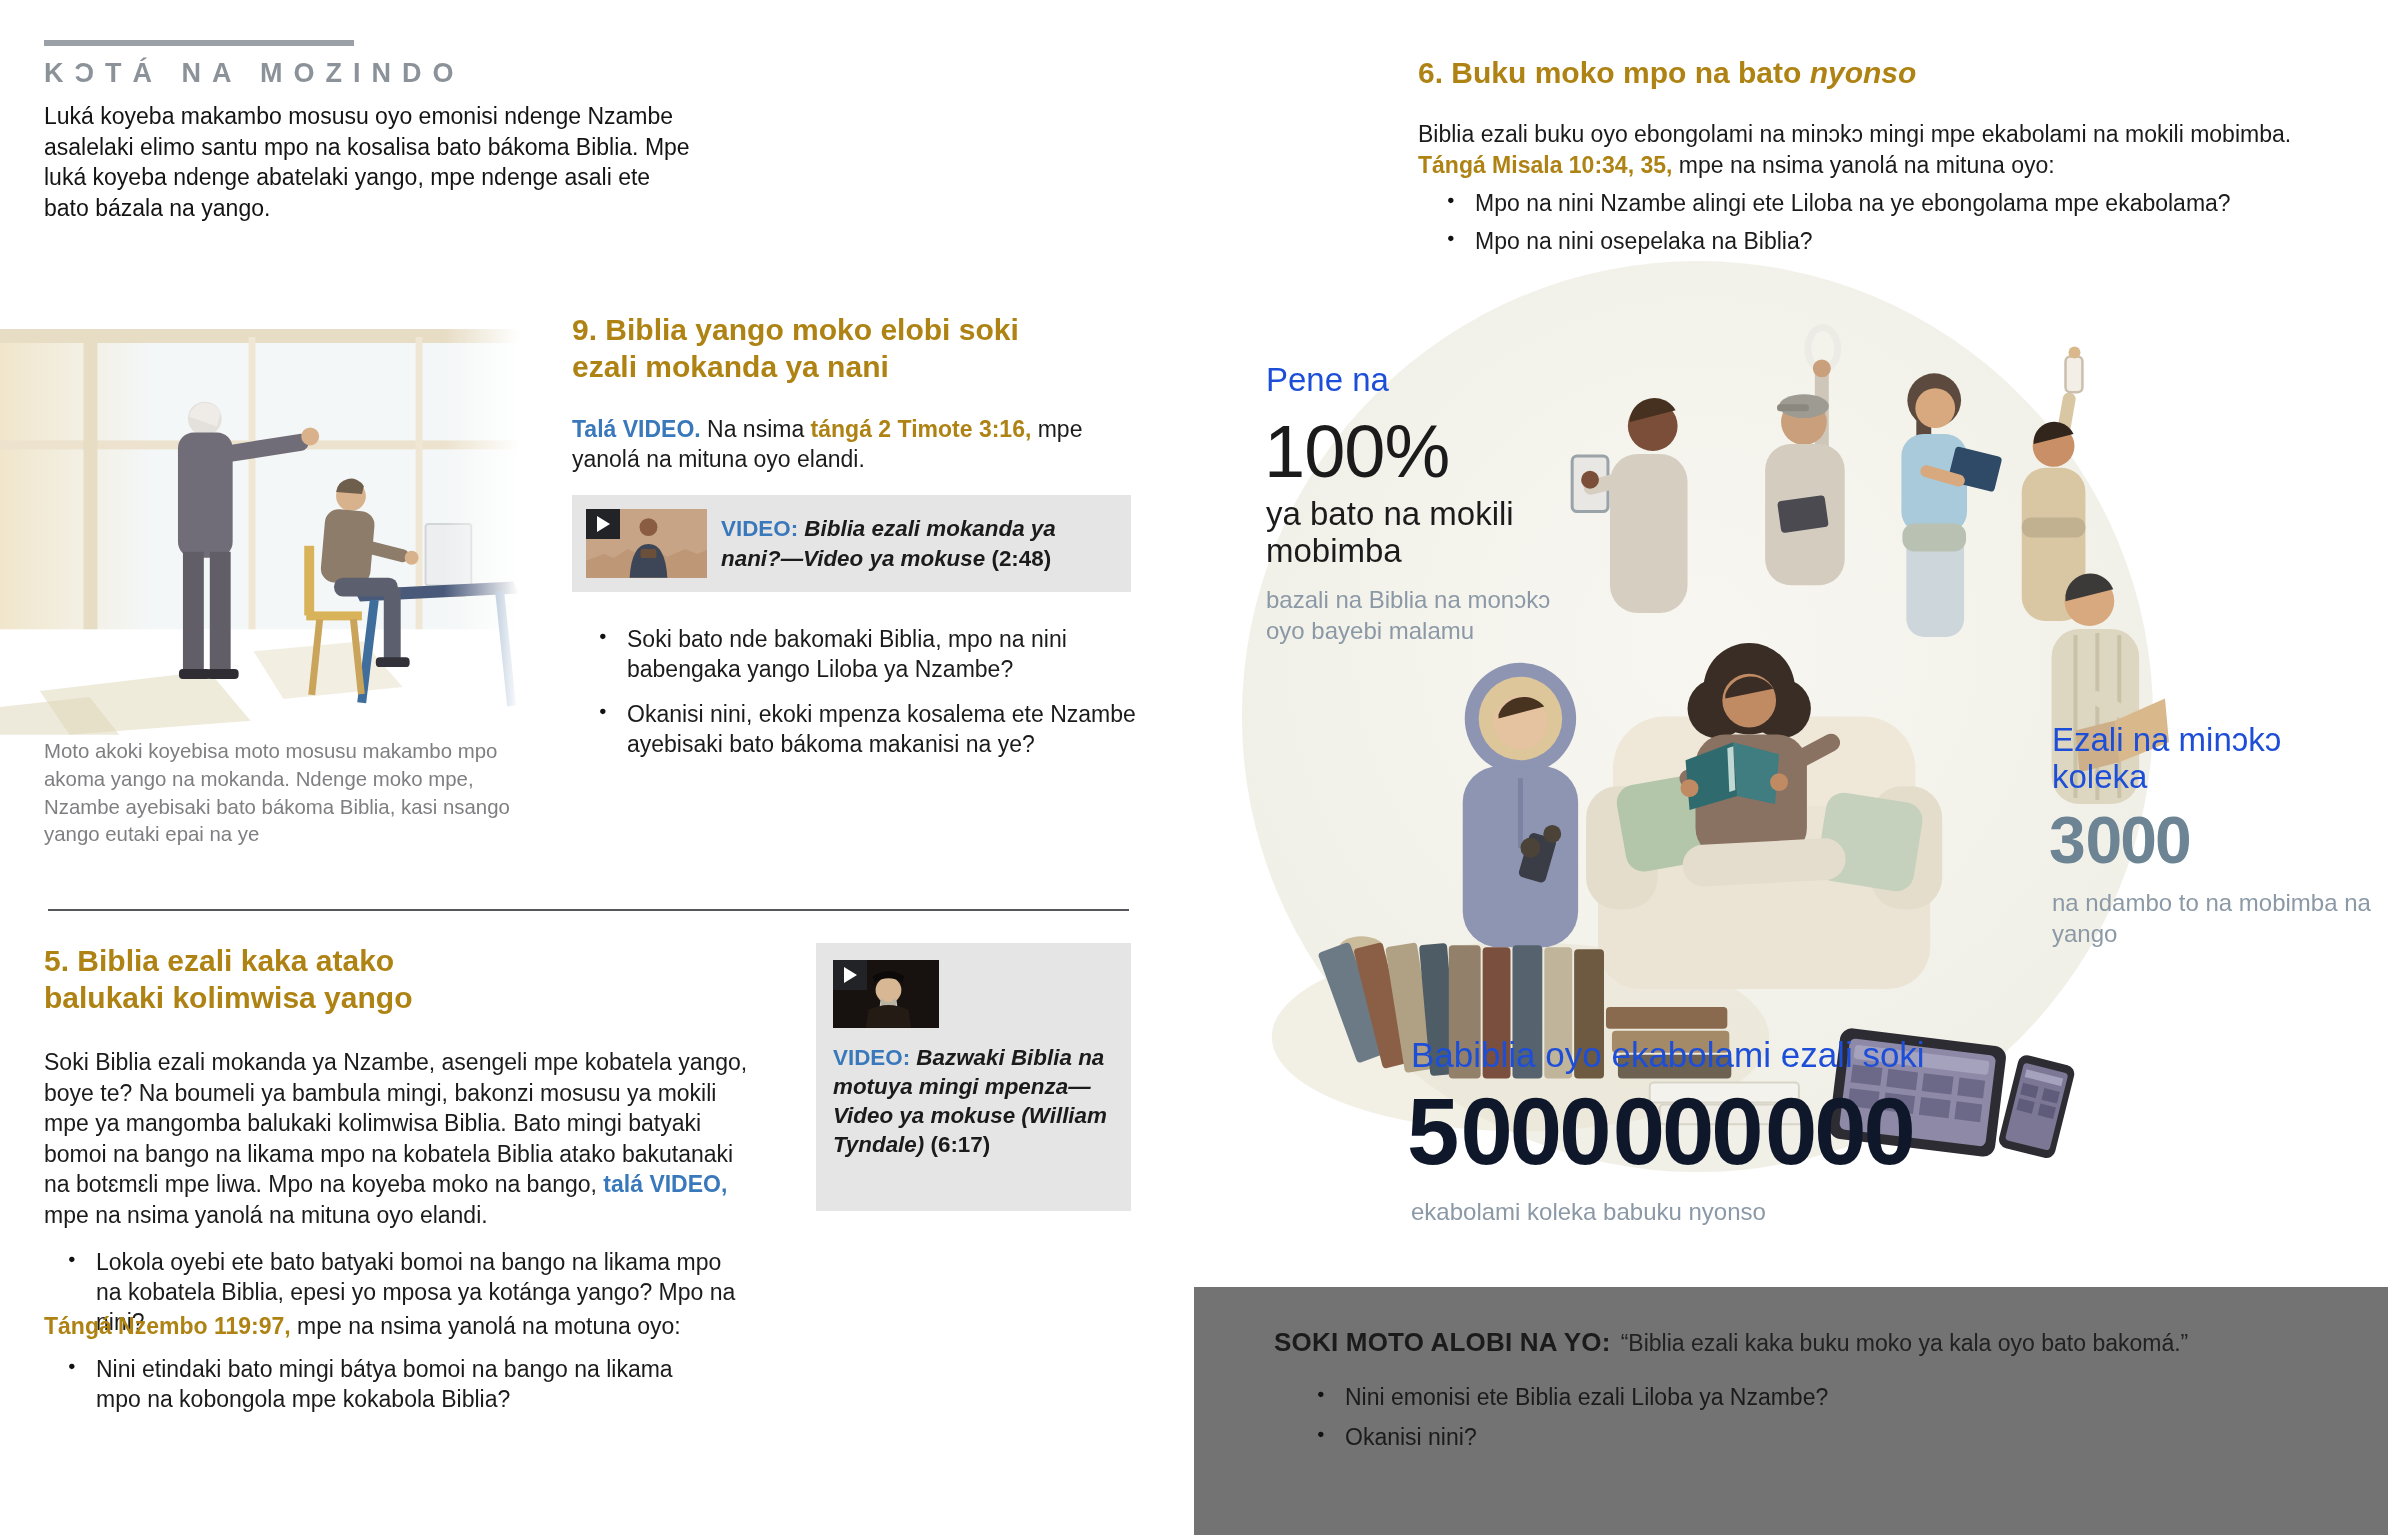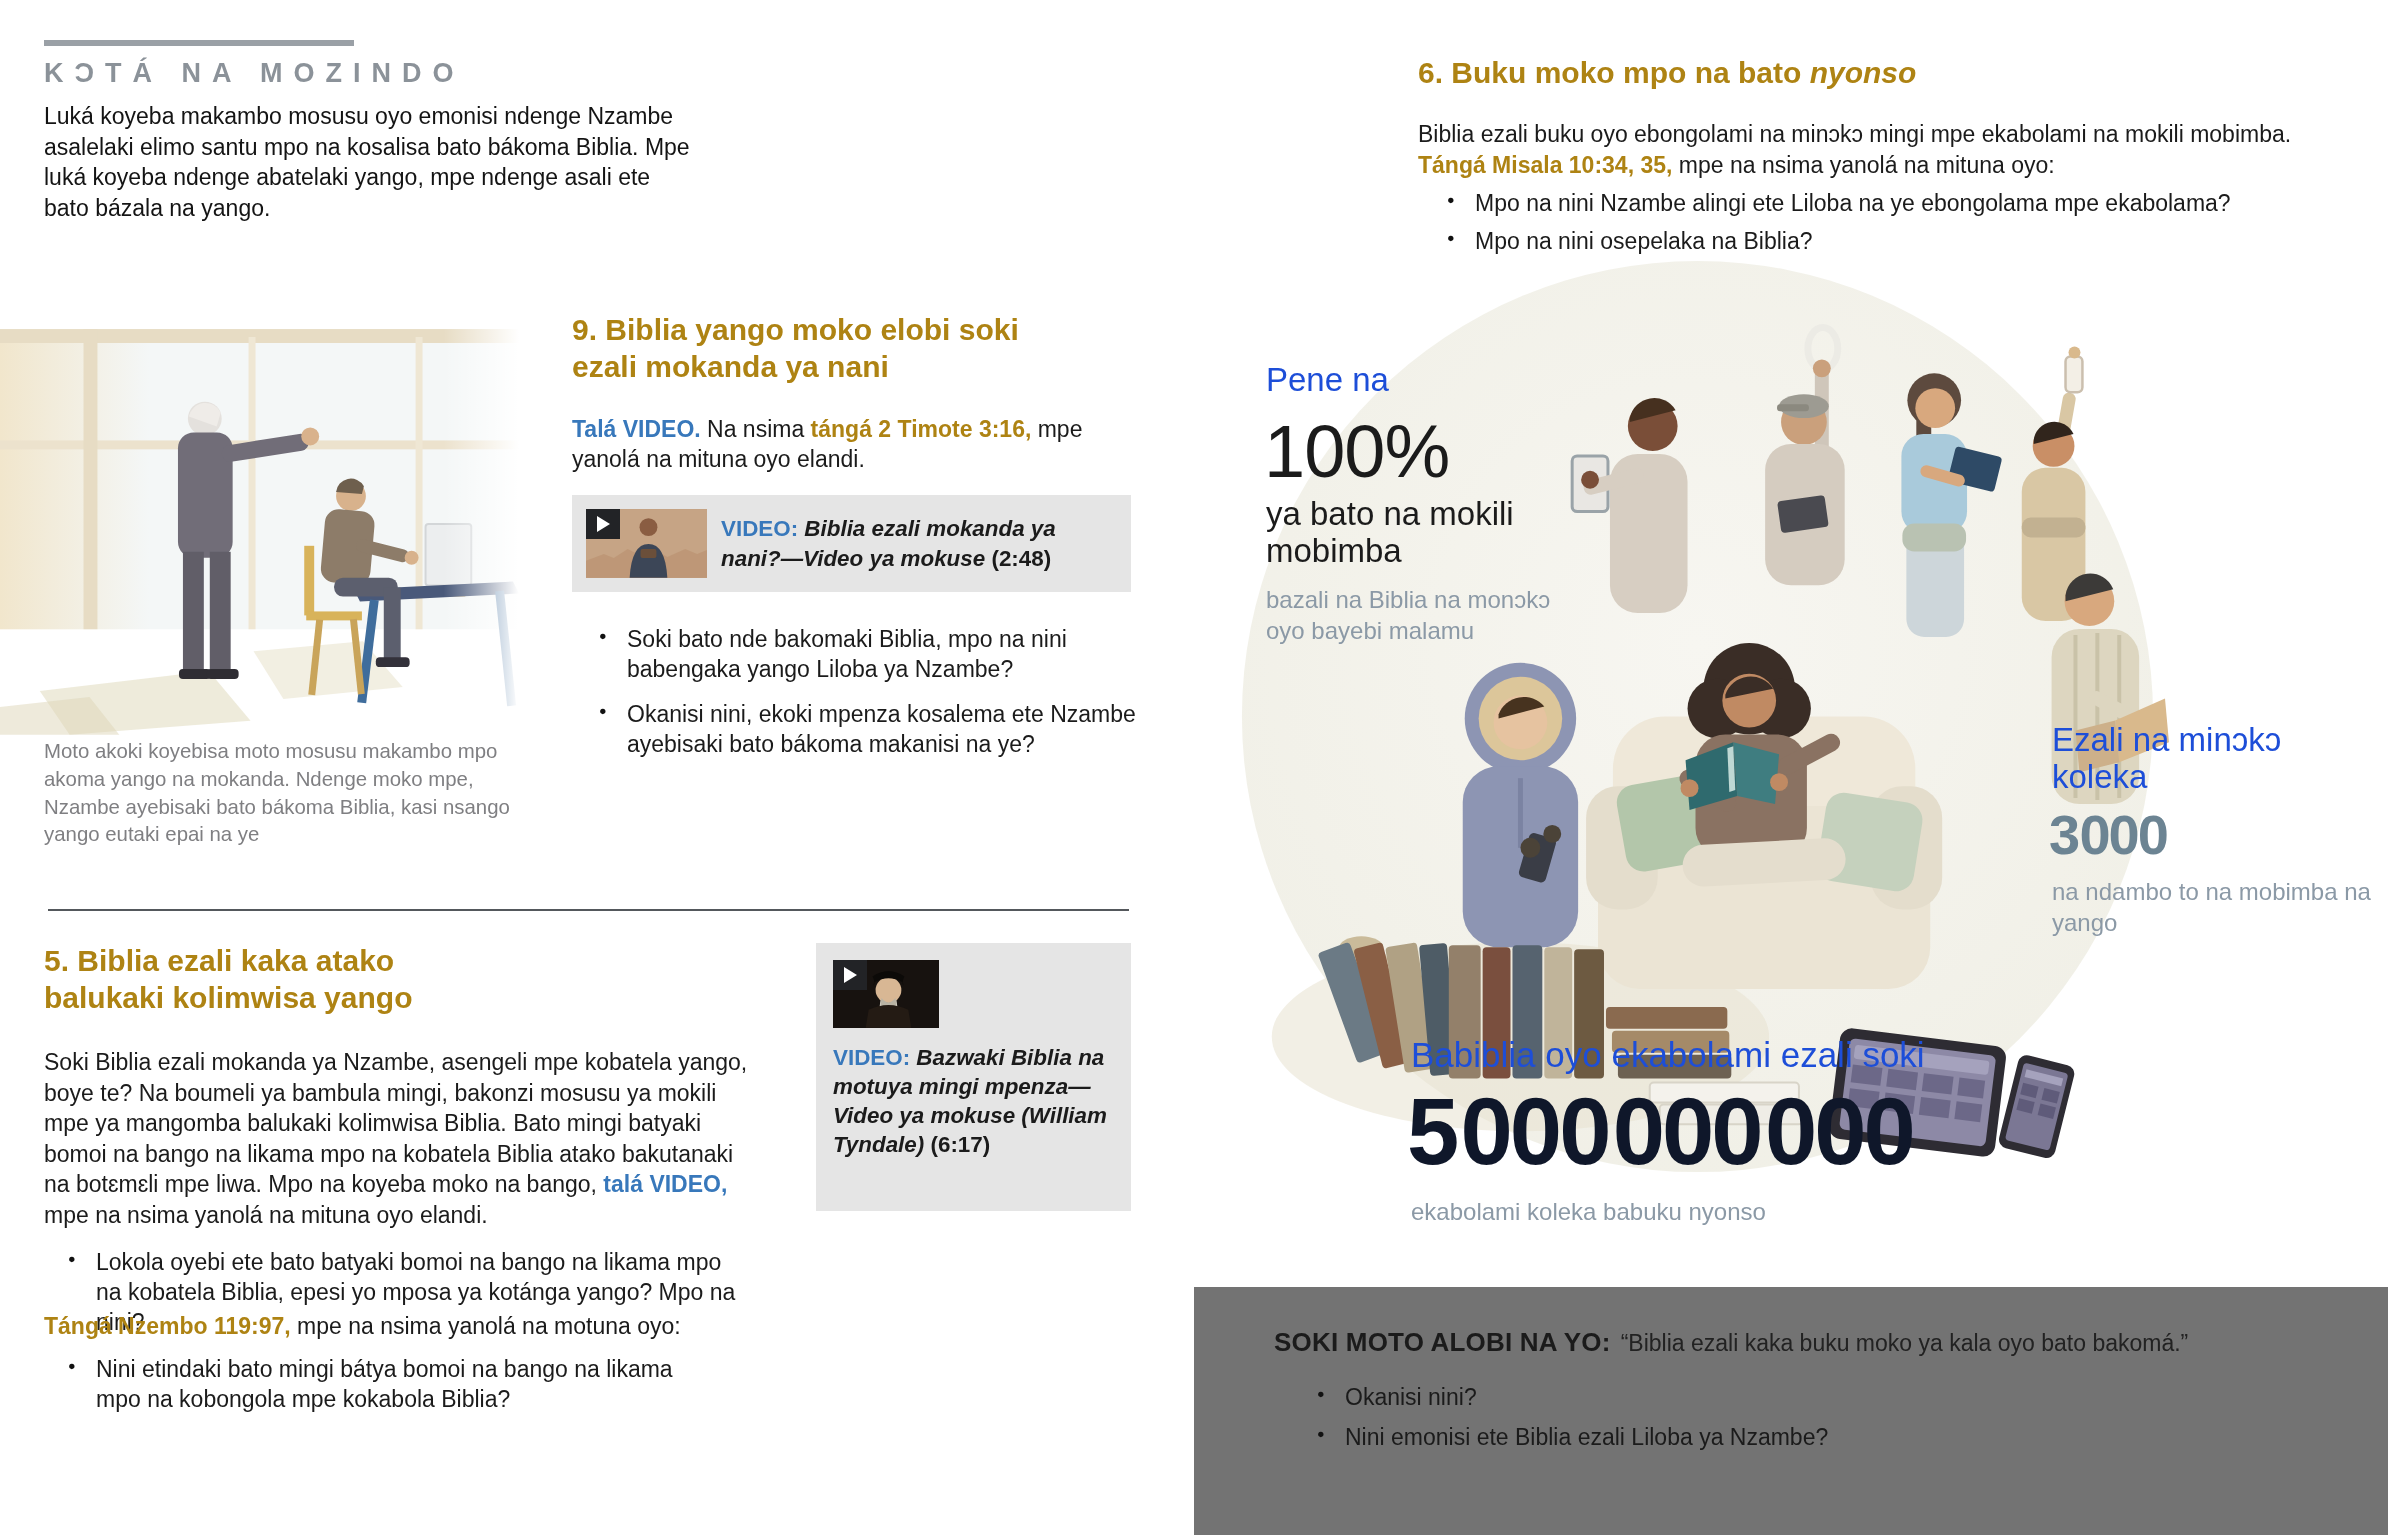--- a/index.html
+++ b/index.html
@@ -64,21 +64,21 @@
   .stat{line-height:1.1;}
   .stat-lead{font-size:33px;color:#1d4ed8;line-height:1.12;}
   .stat-note{font-size:24px;color:#8b99a6;line-height:1.3;}
   .stat1{left:1266px;top:362px;width:299px;}
   .stat1 .stat-value{font-size:74px;font-weight:normal;letter-spacing:-1px;margin:12px 0 4px -2px;}
   .stat1 .stat-label{font-size:33px;line-height:1.12;margin-bottom:14px;}
   .stat1 .stat-note{width:295px;}
 
   .stat2{left:2052px;top:722px;width:333px;}
   .stat2 .stat-lead{width:239px;}
-  .stat2 .stat-value{font-size:56px;font-weight:bold;color:#6c8493;word-spacing:-0.22em;
+  .stat2 .stat-value{font-size:66px;font-weight:bold;color:#6c8493;word-spacing:-0.22em;
                      letter-spacing:-2px;margin:8px 0 10px -3px;}
   .stat3{left:1411px;top:1035px;width:736px;}
   .stat3 .stat-lead{font-size:35px;}
   .stat3 .stat-value{font-size:94px;font-weight:bold;color:#0f172a;word-spacing:-0.2em;
                      letter-spacing:-3px;margin:6px 0 12px -4px;}
 
   .answer-box{left:1194px;top:1287px;width:1194px;height:249px;background:#737373;}
   .ab-line{position:absolute;left:80px;top:40px;width:1075px;font-size:23px;}
   .ab-label{font-size:26px;font-weight:bold;letter-spacing:0.2px;}
   .ab-quote{margin-left:10px;color:#222;}
@@ -393,17 +393,17 @@
   <div class="stat-lead">Babiblia oyo ekabolami ezali soki</div>
   <div class="stat-value">5 000 000 000</div>
   <div class="stat-note">ekabolami koleka babuku nyonso</div>
 </div>
 
 <div class="abs answer-box">
   <div class="ab-line">
     <span class="ab-label">SOKI MOTO ALOBI NA YO:</span><span class="ab-quote">“Biblia ezali kaka buku moko ya kala oyo bato bakomá.”</span>
   </div>
   <div class="ab-bullets bullets">
+    <div class="bullet">Nini emonisi ete Biblia ezali Liloba ya Nzambe?</div>
     <div class="bullet">Okanisi nini?</div>
-    <div class="bullet">Nini emonisi ete Biblia ezali Liloba ya Nzambe?</div>
   </div>
 </div>
 
 
 </body></html>

